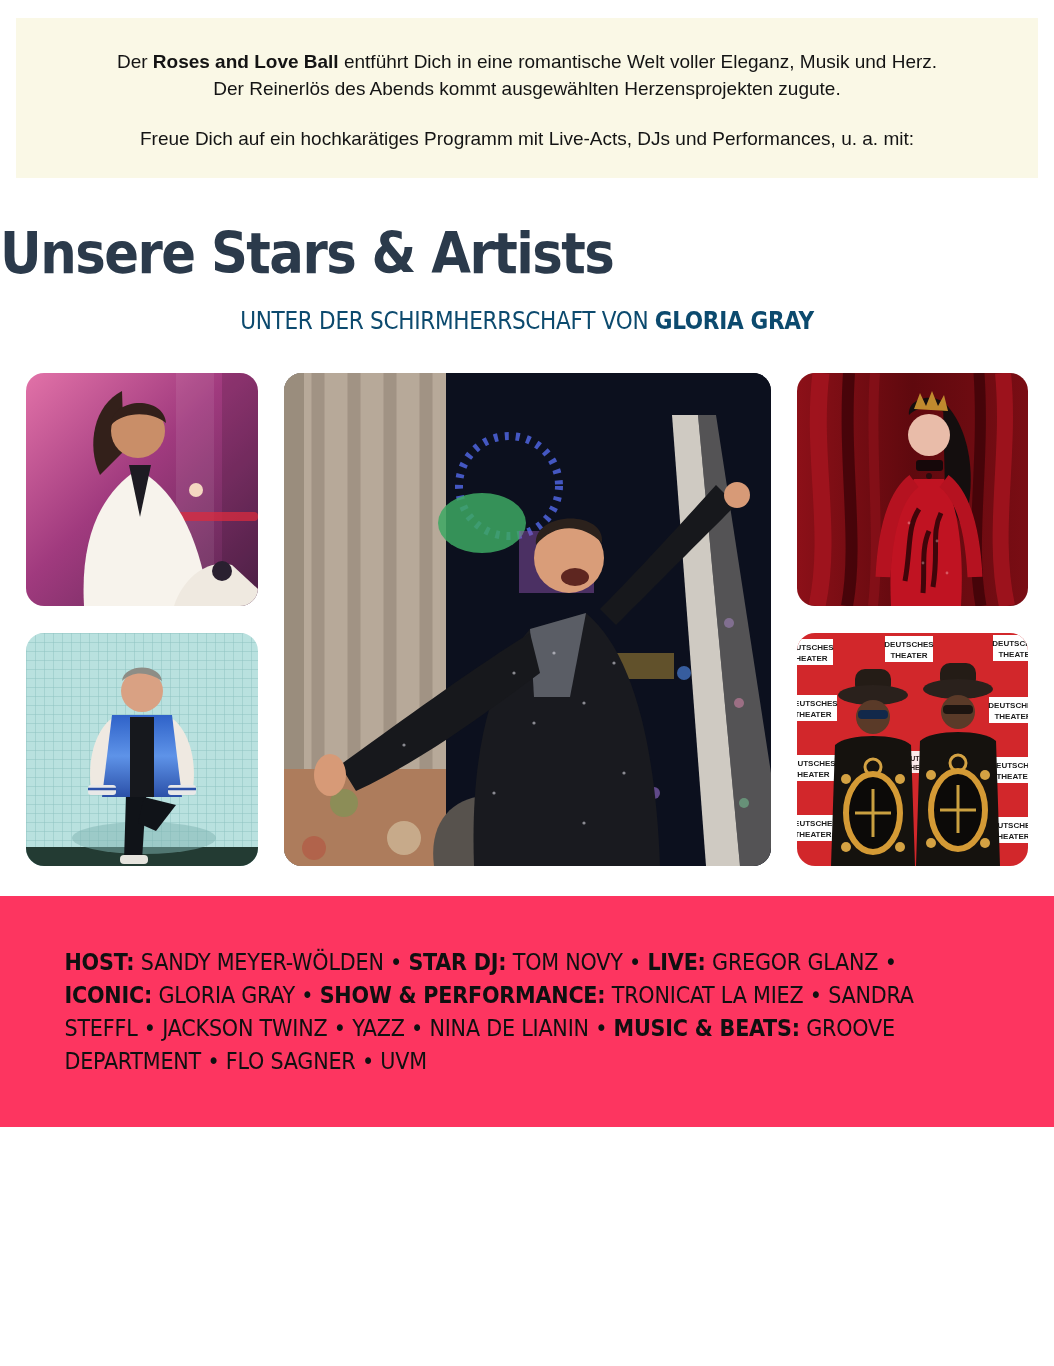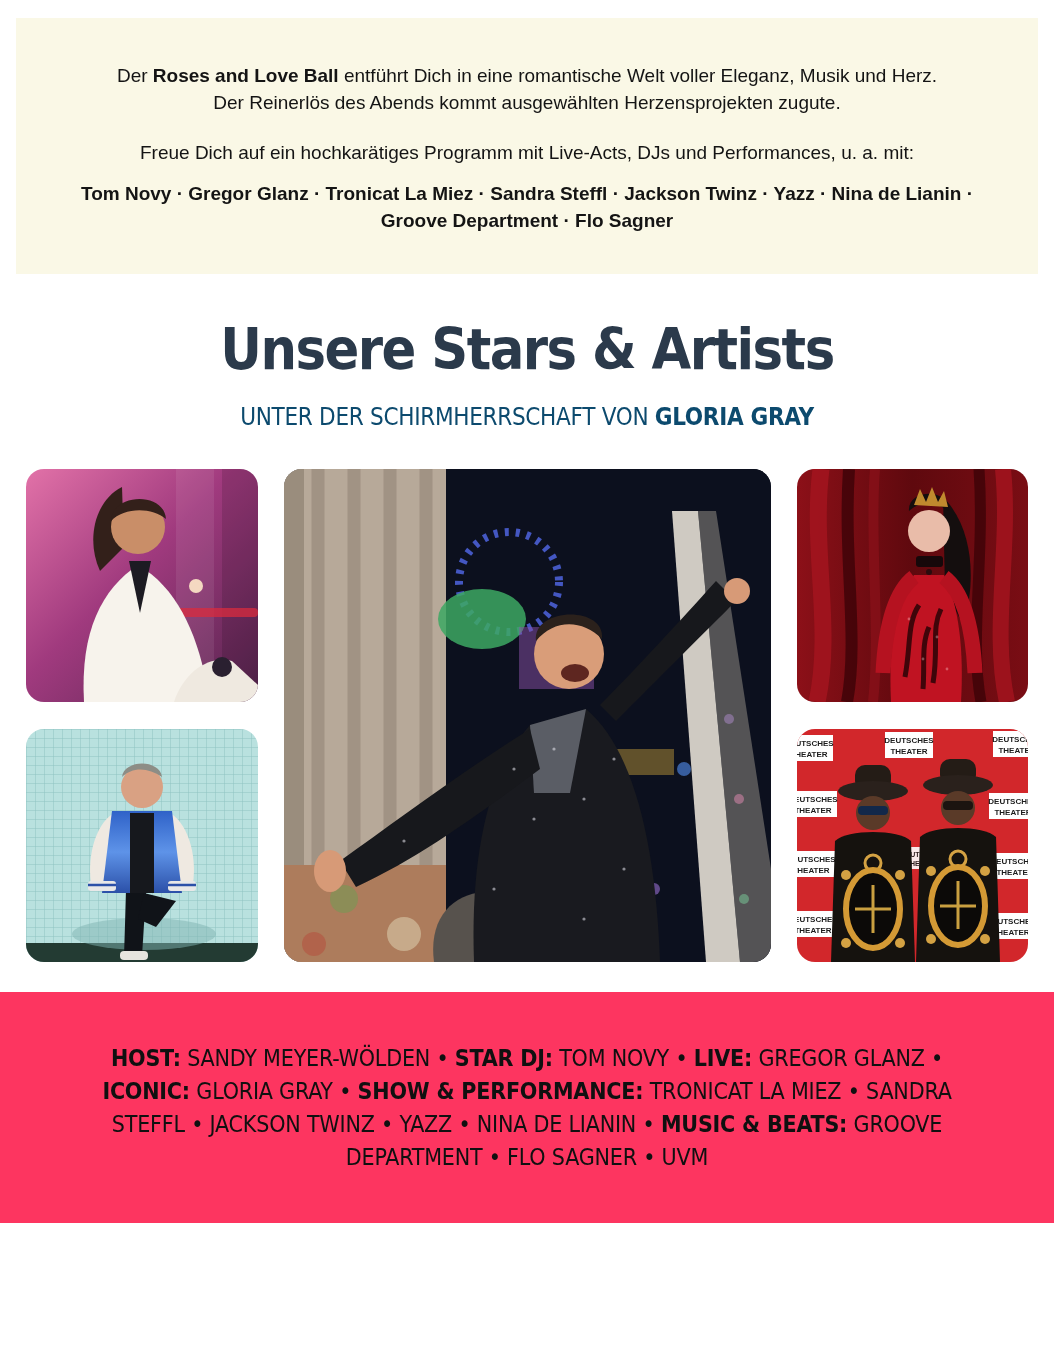--- a/index.html
+++ b/index.html
@@ -10,28 +10,28 @@
     font-family: "Liberation Sans", "DejaVu Sans", sans-serif;
   }
   b { font-weight: 700; }
 
   
   .intro-box {
     margin: 18px 16px 0; background: #faf8e6;
     padding: 30px 46px 26px; text-align: center;
     font-size: 19px; line-height: 27px;
   }
-  .intro-box p { margin: 14px; }
+  .intro-box p { margin: 0; }
   .p-gap { margin-bottom: 23px !important; }
   .highlight-gap { margin-top: 44px !important; }
   .emoji-icon { display:inline-block; vertical-align:-3px; margin-right:6px; }
 
   
   .stars-title {
-    margin: 42px 0 0; text-align: center;
+    margin: 42px 0 0; text-align: left;
     font-size: 57px; line-height: 66px; font-weight: 700;
     color: #2b3a4b; letter-spacing: -1.5px;
     font-family: "DejaVu Sans", "Liberation Sans", sans-serif;
     font-stretch: condensed;
   }
   .stars-subtitle {
     margin: 20px 0 0; text-align: center;
     font-size: 24px; line-height: 30px; color: #0c4a6e;
     font-family: "DejaVu Sans", "Liberation Sans", sans-serif;
     font-stretch: condensed; letter-spacing: -0.3px;
@@ -52,39 +52,36 @@
   .photo-bl { grid-column: 1; grid-row: 2; }
   .photo-tr { grid-column: 3; grid-row: 1; }
   .photo-br { grid-column: 3; grid-row: 2; }
 
   
   .footer {
     margin-top: 30px; height: 231px; background: #fd3560;
     display: flex; align-items: center; justify-content: center;
   }
   .footer p {
-    margin: 0; width: 925px; text-align: center; color: #101010;
+    margin: 0; width: 925px; text-align: left; color: #101010;
     font-size: 23px; line-height: 33px; letter-spacing: -0.2px;
     font-family: "DejaVu Sans", "Liberation Sans", sans-serif;
     font-stretch: condensed;
   }
 </style>
 </head>
 <body>
 
 <section class="intro-box">
   <p class="p-gap">
     <span>Der </span><b>Roses and Love Ball</b><span> entführt Dich in eine romantische Welt voller Eleganz, Musik und Herz.</span><br>
     <span>Der Reinerlös des Abends kommt ausgewählten Herzensprojekten zugute.</span>
   </p>
   <p>
     <span>Freue Dich auf ein hochkarätiges Programm mit Live-Acts, DJs und Performances, u. a. mit:</span>
-  </p>
-  <p>
-    <b>Tom Novy · Gregor Glanz · Tronicat La Miez · Sandra Steffl · Jackson Twinz · Yazz · Nina de Lianin · Groove Department · Flo Sagner</b>
   </p>
 </section>
 
 <h1 class="stars-title">Unsere Stars &amp; Artists</h1>
 <p class="stars-subtitle">
   <span>UNTER DER SCHIRMHERRSCHAFT VON </span><b>GLORIA GRAY</b>
 </p>
 
 <section class="gallery">
 

